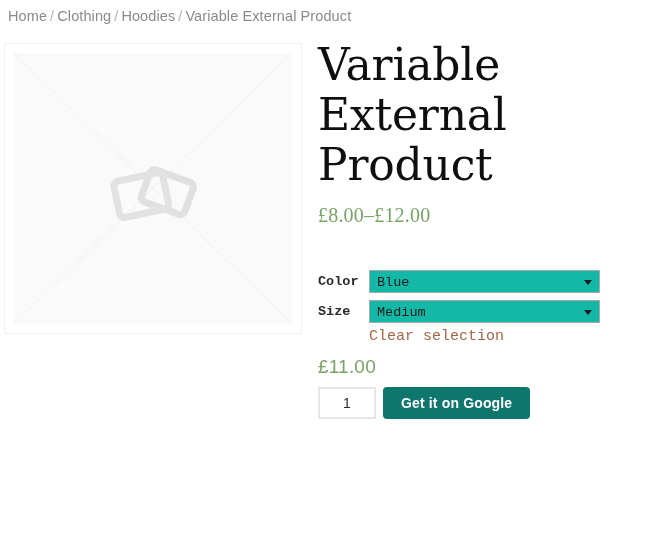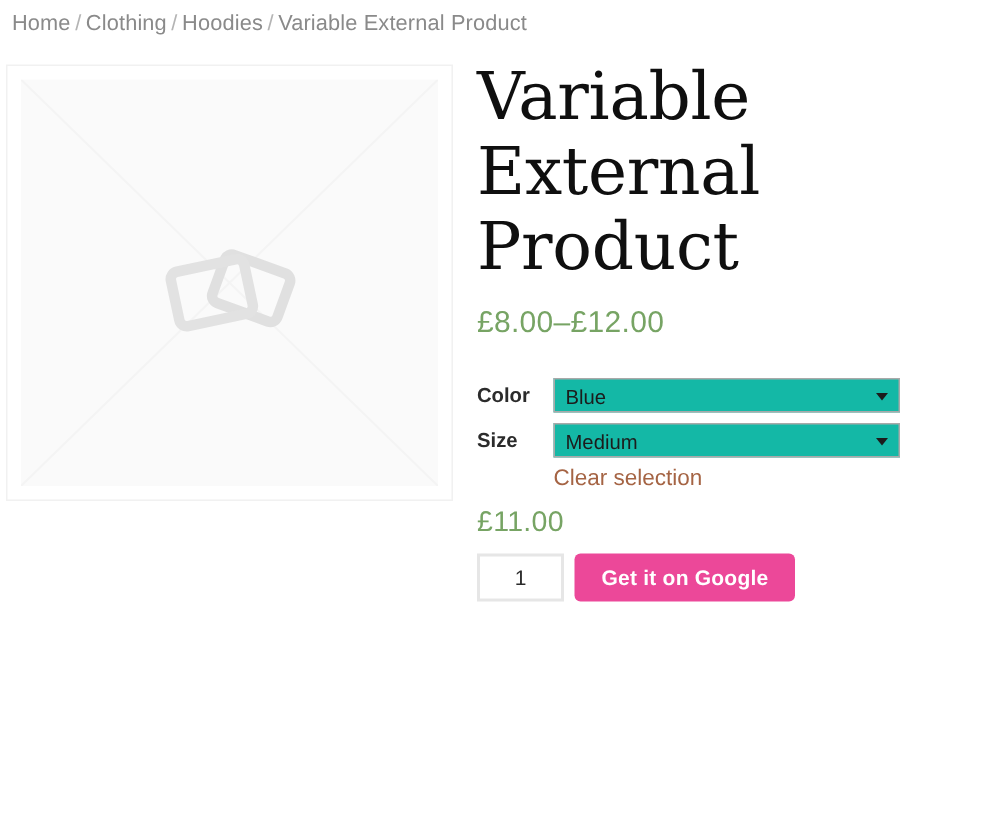--- a/index.html
+++ b/index.html
@@ -64,27 +64,29 @@
     font-weight: 400;
     color: #0f0f0f;
     letter-spacing: -0.2px;
     width: 230px;
   }
   .price-range {
     margin: 14px 0 0 0;
     font-size: 20px;
     color: #77a464;
     letter-spacing: 0.2px;
+    font-family: Liberation Serif, serif;
   }
 
   
   .variations {
-    margin-top: 21px;
+    margin-top: 39px;
     border-collapse: collapse;
     width: 282px;
+    font-family: Liberation Mono, monospace;
   }
   .variations tr { height: 30px; }
   .var-label {
     width: 50px;
     font-size: 13.5px;
     font-weight: 700;
     color: #2b2b2b;
     text-align: left;
     vertical-align: middle;
     padding: 0;
@@ -146,21 +148,21 @@
     font-family: "Liberation Sans", sans-serif;
     color: #2b2b2b;
     box-sizing: border-box;
     padding: 0;
     outline: none;
   }
   .buy-button {
     margin-left: 7px;
     height: 32px;
     padding: 0 18px;
-    background: #ec4899;
+    background: #0f766e;
     color: #ffffff;
     border: none;
     border-radius: 4px;
     font-family: "Liberation Sans", sans-serif;
     font-size: 14px;
     font-weight: 700;
     letter-spacing: 0.15px;
     cursor: pointer;
     white-space: nowrap;
   }

